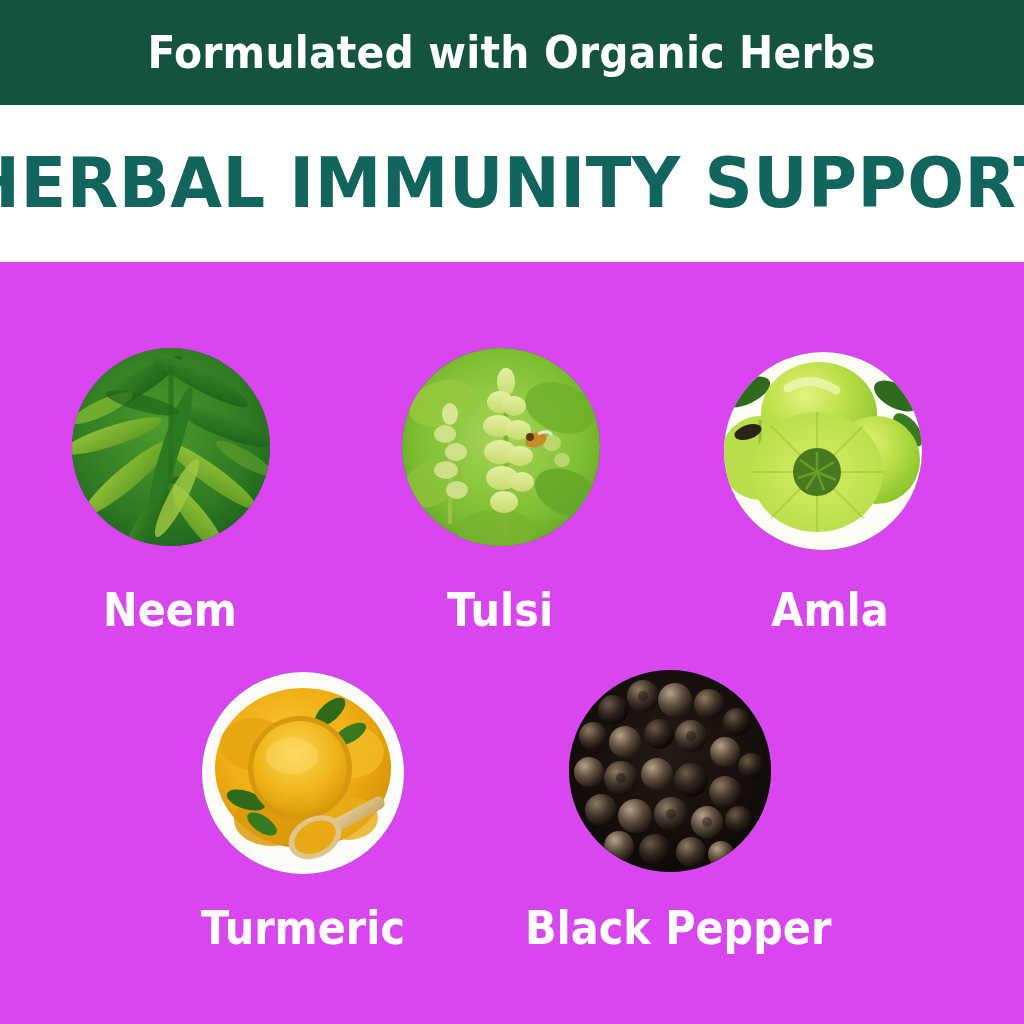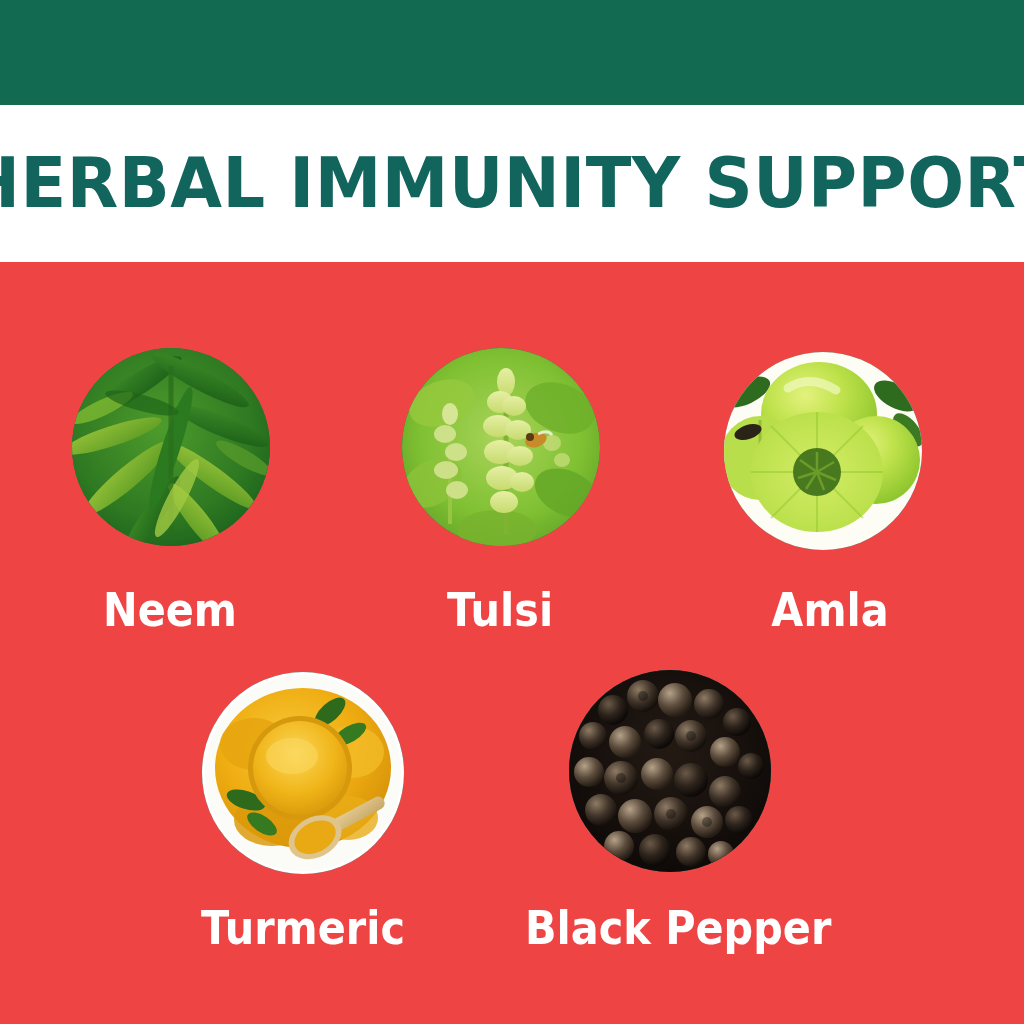--- a/index.html
+++ b/index.html
@@ -60,21 +60,21 @@
     transform: scaleX(0.97);
     font-family: "DejaVu Sans", "Liberation Sans", sans-serif;
   }
 
   
   .herb-area {
     position: absolute;
     left: 0; top: 262px;
     width: 1024px;
     height: 762px;
-    background: #ef4444;
+    background: #d946ef;
   }
 
   .herb-item {
     position: absolute;
   }
   .herb-circle {
     position: absolute;
     border-radius: 50%;
     overflow: hidden;
     background: #126A51;
@@ -91,20 +91,23 @@
     text-align: center;
     transform: scaleX(0.9);
     font-family: "DejaVu Sans", "Liberation Sans", sans-serif;
   }
 </style>
 </head>
 <body>
 
 <div id="poster">
 
+  <div class="top-banner">
+    <div class="top-banner-text">Formulated with Organic Herbs</div>
+  </div>
 
   <div class="title-band">
     <div class="title-band-text">HERBAL IMMUNITY SUPPORT</div>
   </div>
 
   <div class="herb-area">
 
     <div class="herb-item">
       <div class="herb-circle" style="left:72px; top:86px; width:198px; height:198px;">
         <svg width="198" height="198" viewBox="0 0 198 198">

